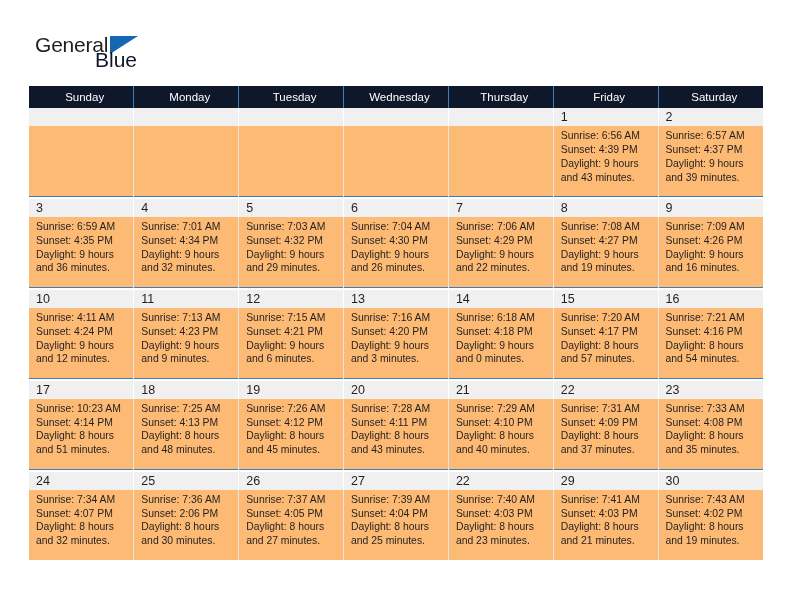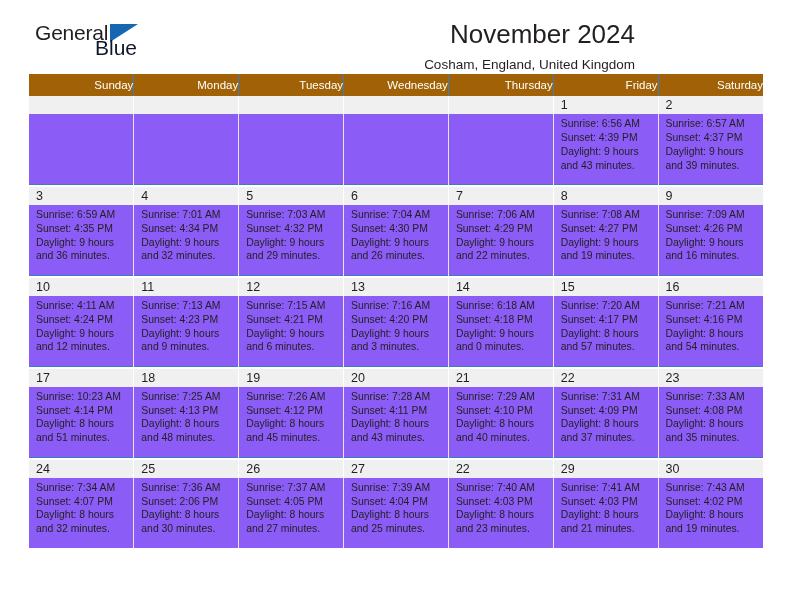--- a/index.html
+++ b/index.html
@@ -12,21 +12,21 @@
     background: #ffffff;
     font-family: "Liberation Sans", sans-serif;
     color: #231f20;
     overflow: hidden;
   }
   .page {
     position: relative;
     width: 670px;
     height: 612px;
     box-sizing: border-box;
-    padding: 0 29px;
+    padding: 12px 29px;
   }
 
   
   .header {
     position: relative;
     height: 74px;
     padding-top: 16px;
     box-sizing: border-box;
   }
   .logo {
@@ -82,44 +82,44 @@
     line-height: 1.1;
   }
 
   
   .calendar {
     width: 734px;
     border-collapse: collapse;
     table-layout: fixed;
   }
   .calendar th {
-    background: #a16207;
+    background: #0f172a;
     color: #ffffff;
     font-size: 11.5px;
     font-weight: normal;
-    text-align: right;
+    text-align: center;
     padding: 5px 0 5px 7px;
     height: 19px;
     box-sizing: border-box;
     border-right: 1px solid #3a7dc0;
     margin-left: 31px;
   }
   .daynum-row td {
     background: #f0f0f0;
     font-size: 12.5px;
     color: #231f20;
     padding: 2px 0 2px 7px;
     height: 18px;
     box-sizing: border-box;
     border-right: 1px solid #ffffff;
     vertical-align: top;
     line-height: 1.15;
   }
   .info-row td {
-    background: #8b5cf6;
+    background: #fdba74;
     font-size: 10.4px;
     color: #231f20;
     padding: 3px 6px 0 7px;
     height: 70px;
     box-sizing: border-box;
     border-right: 1px solid #e6e6e6;
     vertical-align: top;
     line-height: 1.32;
   }
   .info-row td:last-child,
@@ -149,24 +149,20 @@
 </head>
 <body>
 
 <div class="page">
 
   <div class="header">
     <div class="logo">
       <span class="logo-general">General</span>
       <span class="logo-tri"></span>
       <span class="logo-blue">Blue</span>
-    </div>
-    <div class="title-wrap">
-      <h1 class="cal-title">November 2024</h1>
-      <p class="cal-subtitle">Cosham, England, United Kingdom</p>
     </div>
   </div>
 
   <table class="calendar">
     <thead>
       <tr>
         <th>Sunday</th>
         <th>Monday</th>
         <th>Tuesday</th>
         <th>Wednesday</th>

